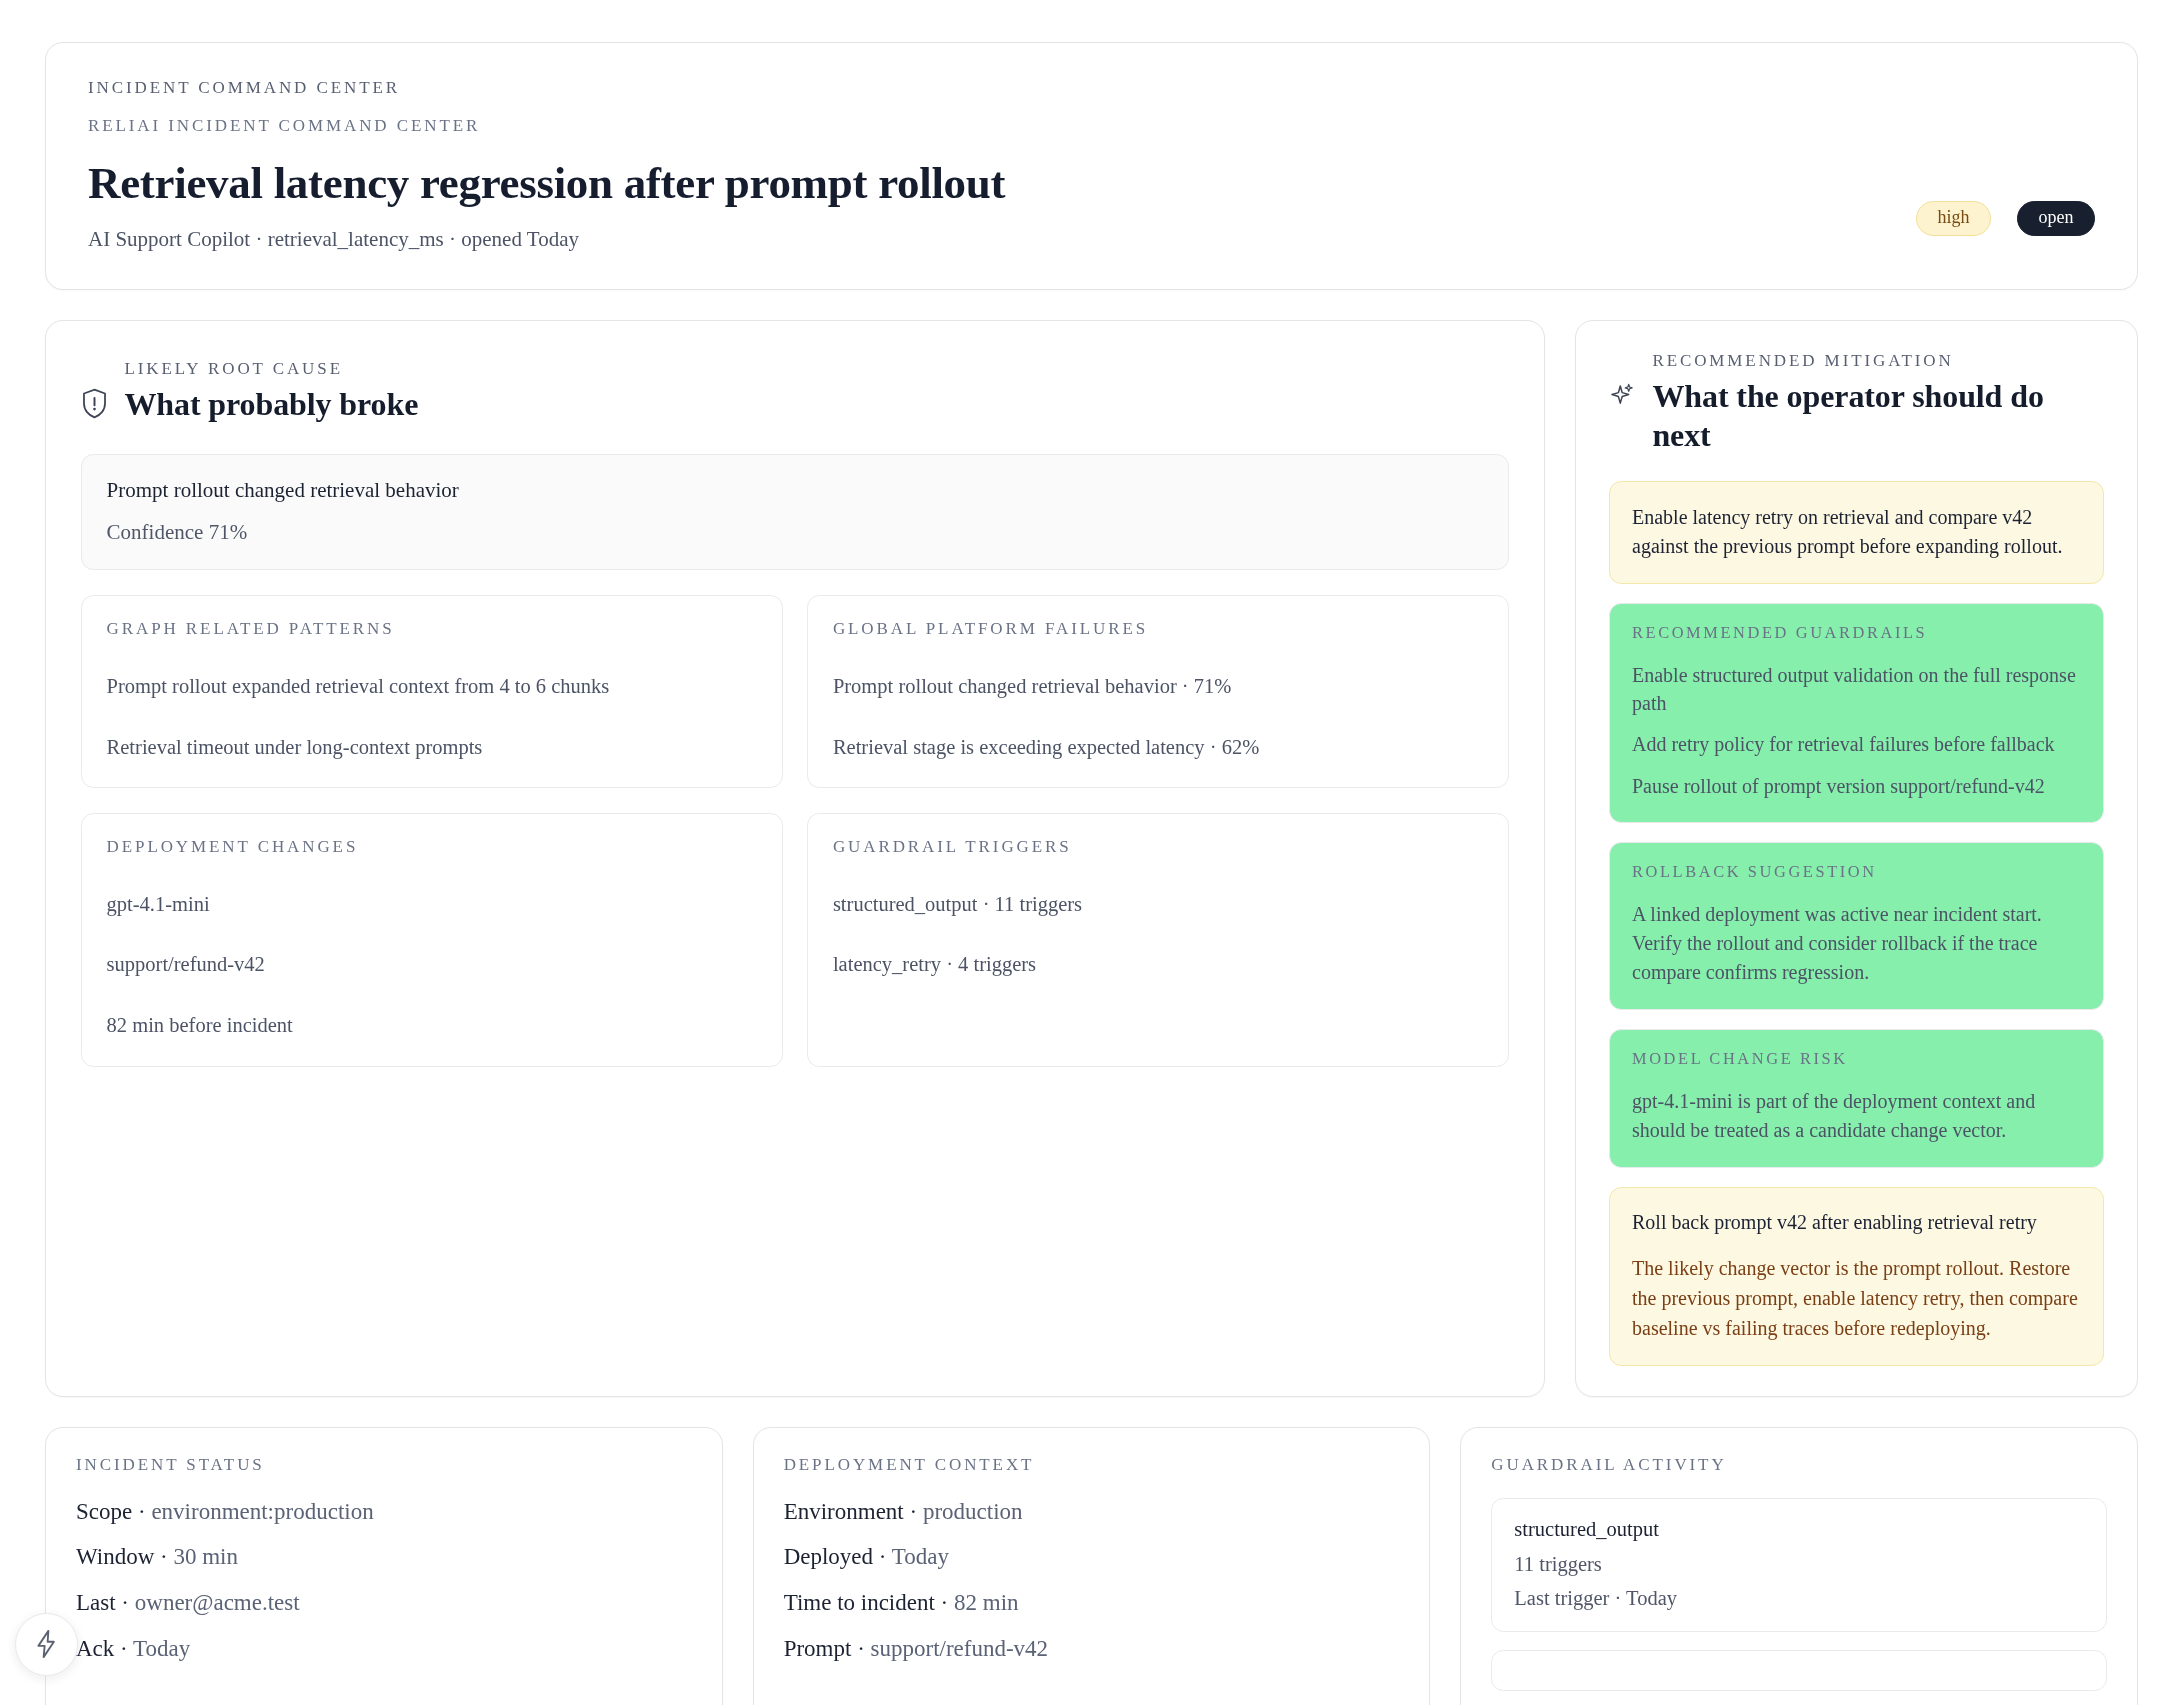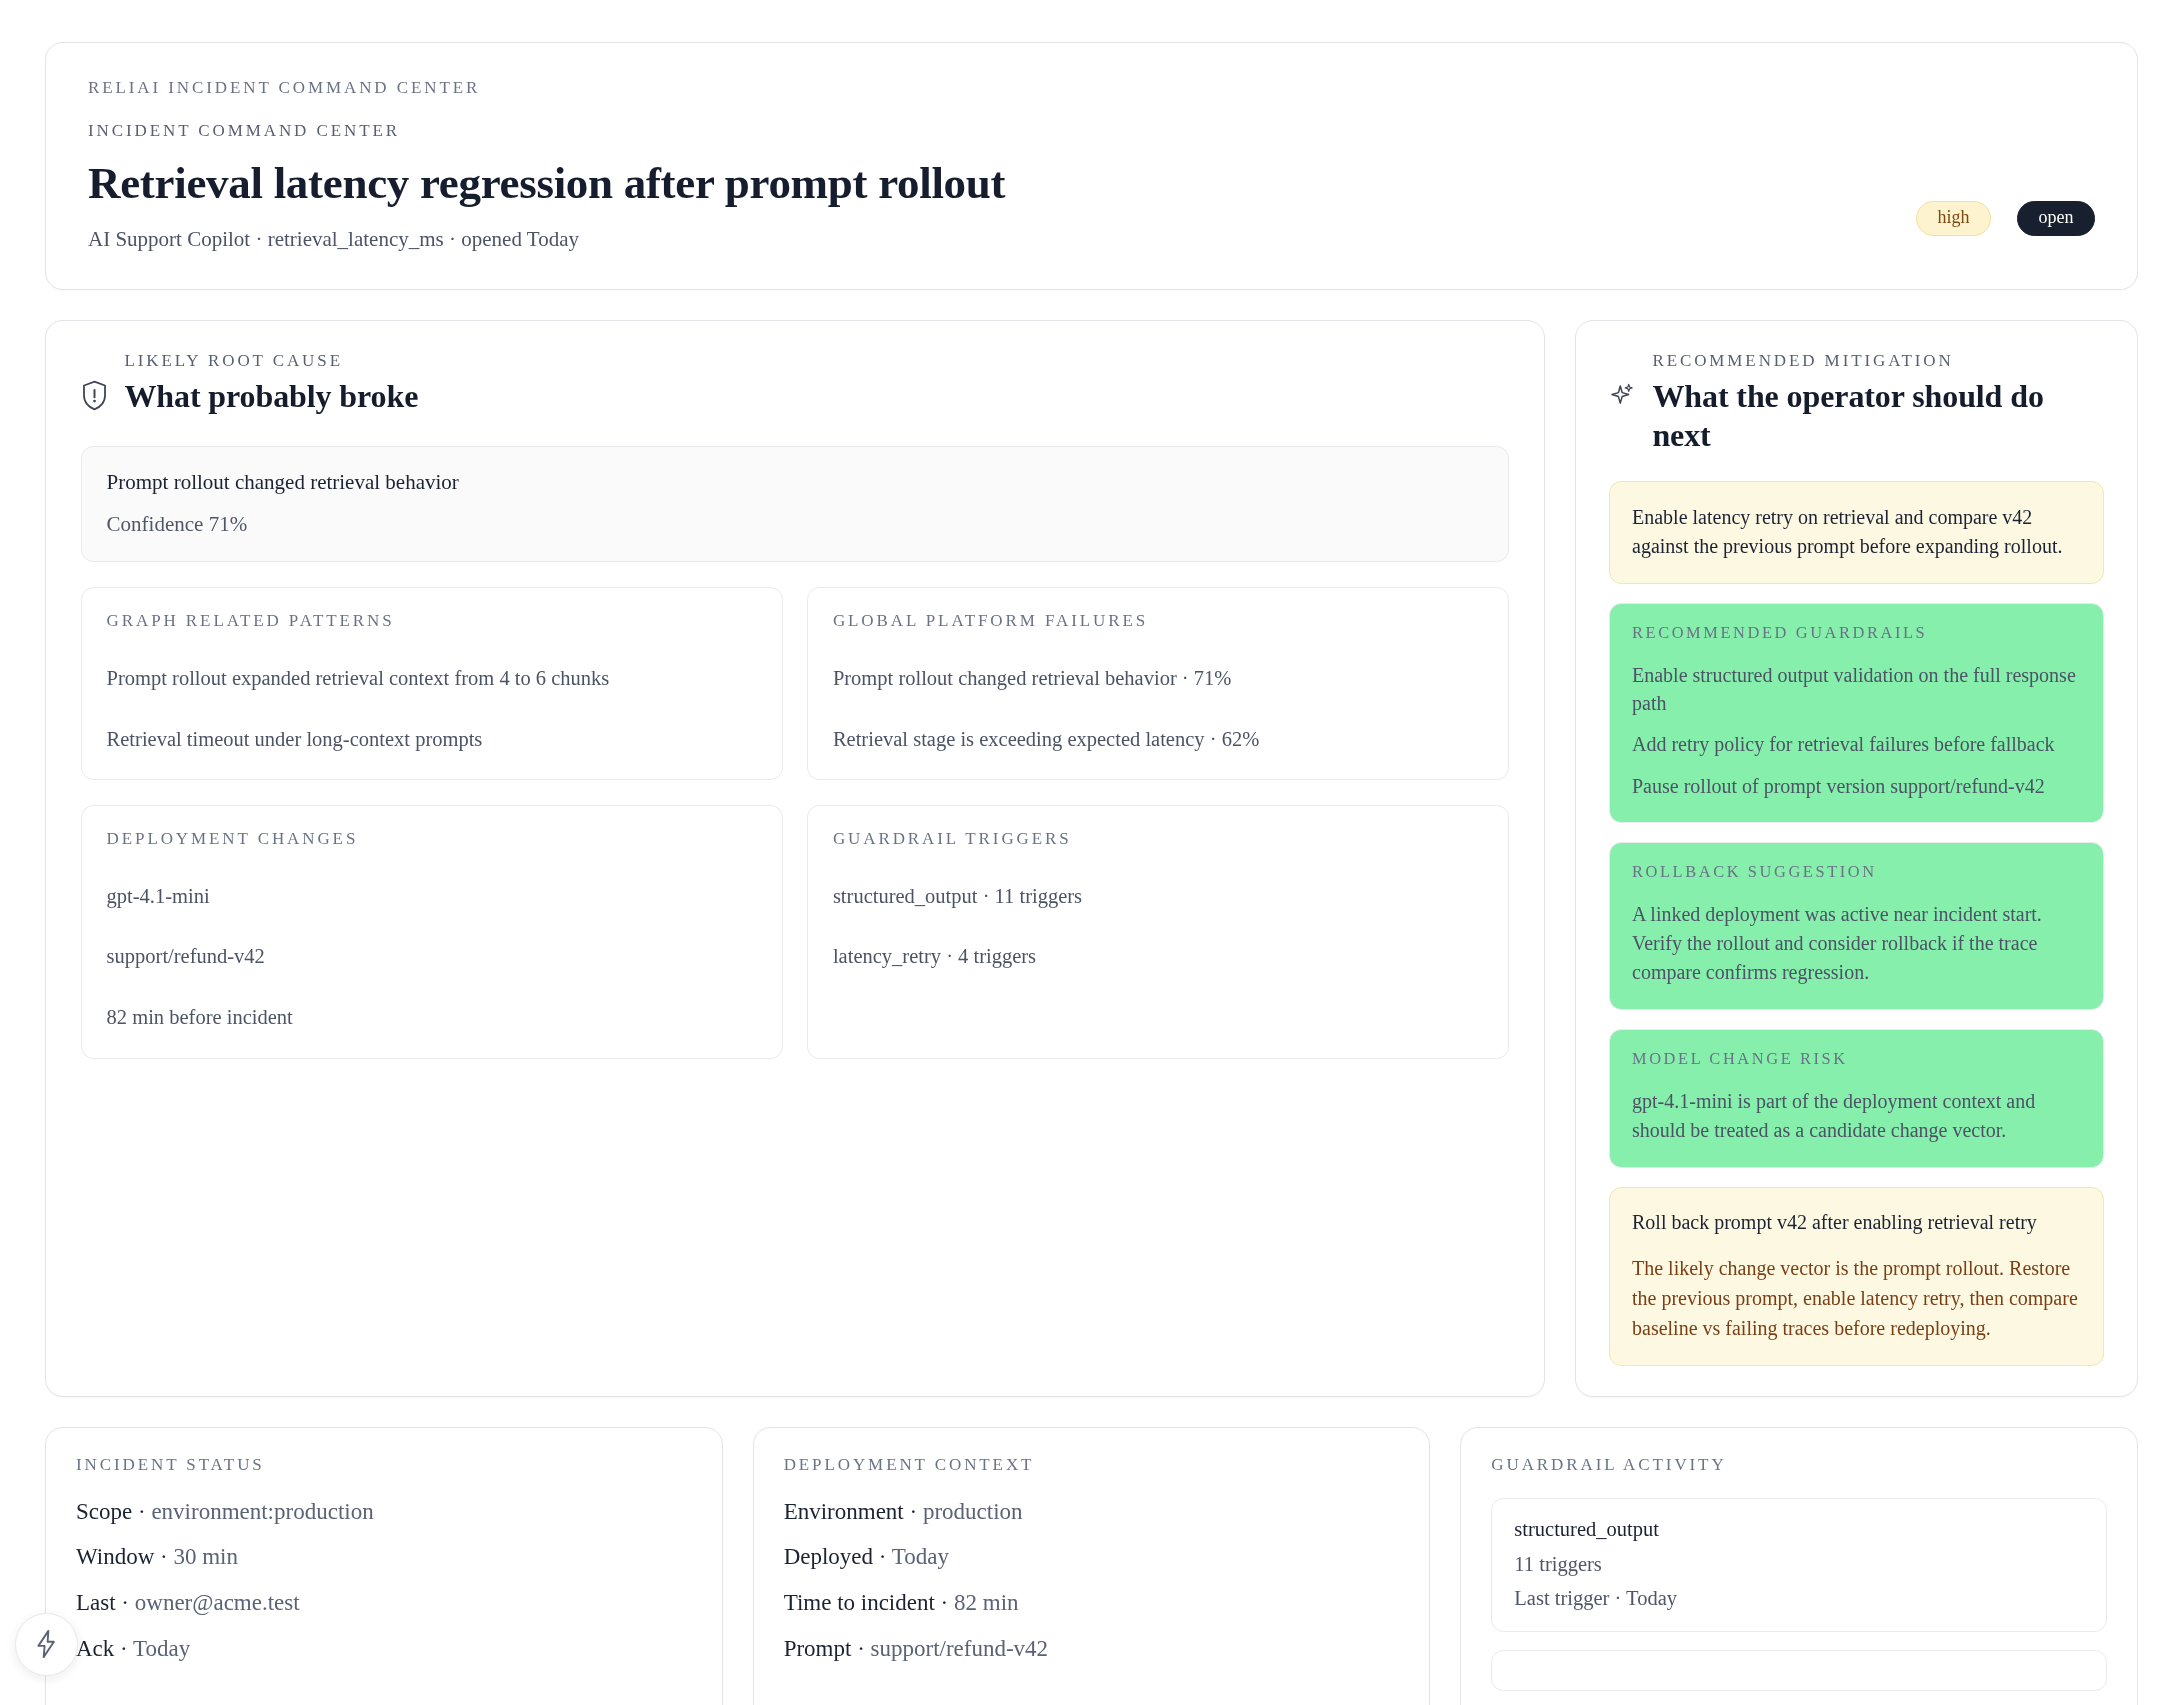--- a/index.html
+++ b/index.html
@@ -84,21 +84,21 @@
     border: 1.4px solid #18202f;
   }
 
   
   .main {
     display: flex;
     gap: 30px;
     margin-top: 30px;
     align-items: stretch;
   }
-  .col-root { width: 1500px; flex: 0 0 1500px; padding: 30px 35px 35px 35px; }
+  .col-root { width: 1500px; flex: 0 0 1500px; padding: 38px 35px 35px 35px; }
   .col-mit  { flex: 1 1 auto; padding: 30px 33px 30px 33px; }
 
   .sec-head {
     display: flex;
     align-items: flex-start;
     gap: 15px;
   }
   .sec-head .ic { flex: 0 0 auto; margin-top: 29px; }
   .sec-title {
     font-size: 32px;
@@ -227,22 +227,22 @@
     align-items: center;
     justify-content: center;
   }
 </style>
 </head>
 <body>
 
 <div class="page">
 
   <div class="panel header">
+    <div class="kicker kicker-strong header-sub">Incident Command Center</div>
     <div class="kicker brand">ReliAI Incident Command Center</div>
-    <div class="kicker kicker-strong header-sub">Incident Command Center</div>
     <h1 class="header-title">Retrieval latency regression after prompt rollout</h1>
     <div class="header-meta">AI Support Copilot · retrieval_latency_ms · opened Today</div>
 
     <div class="badges">
       <span class="badge badge-severity">high</span>
       <span class="badge badge-state">open</span>
     </div>
   </div>
 
   <div class="main">

